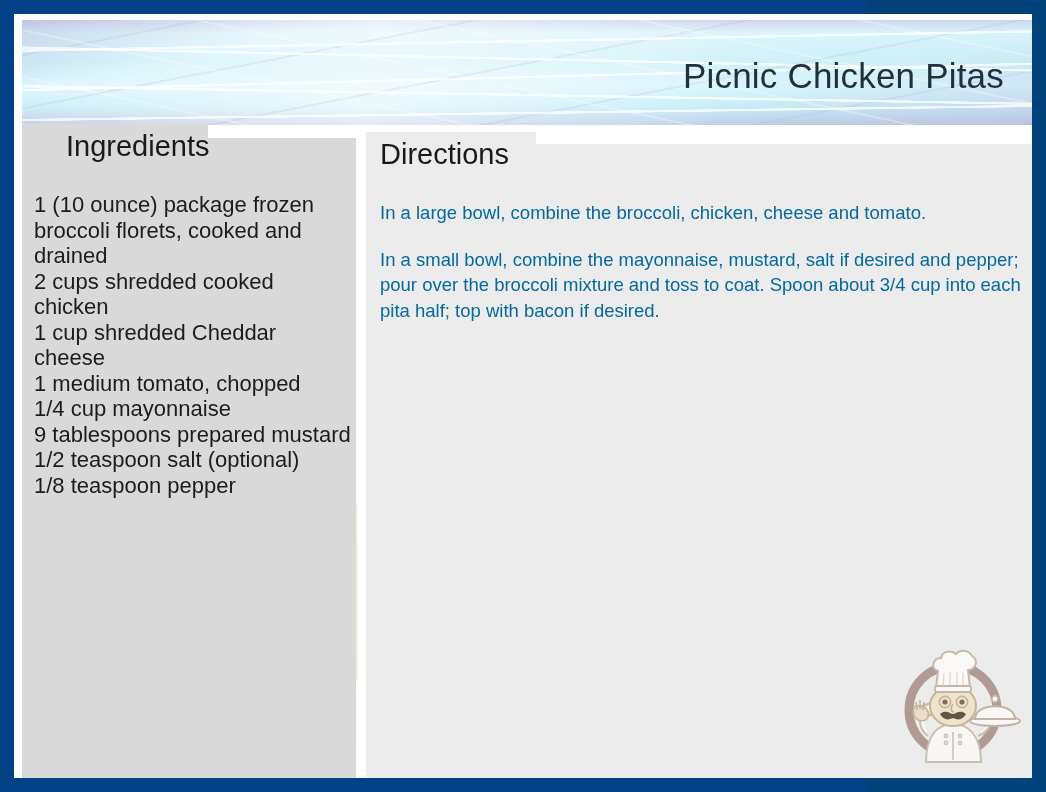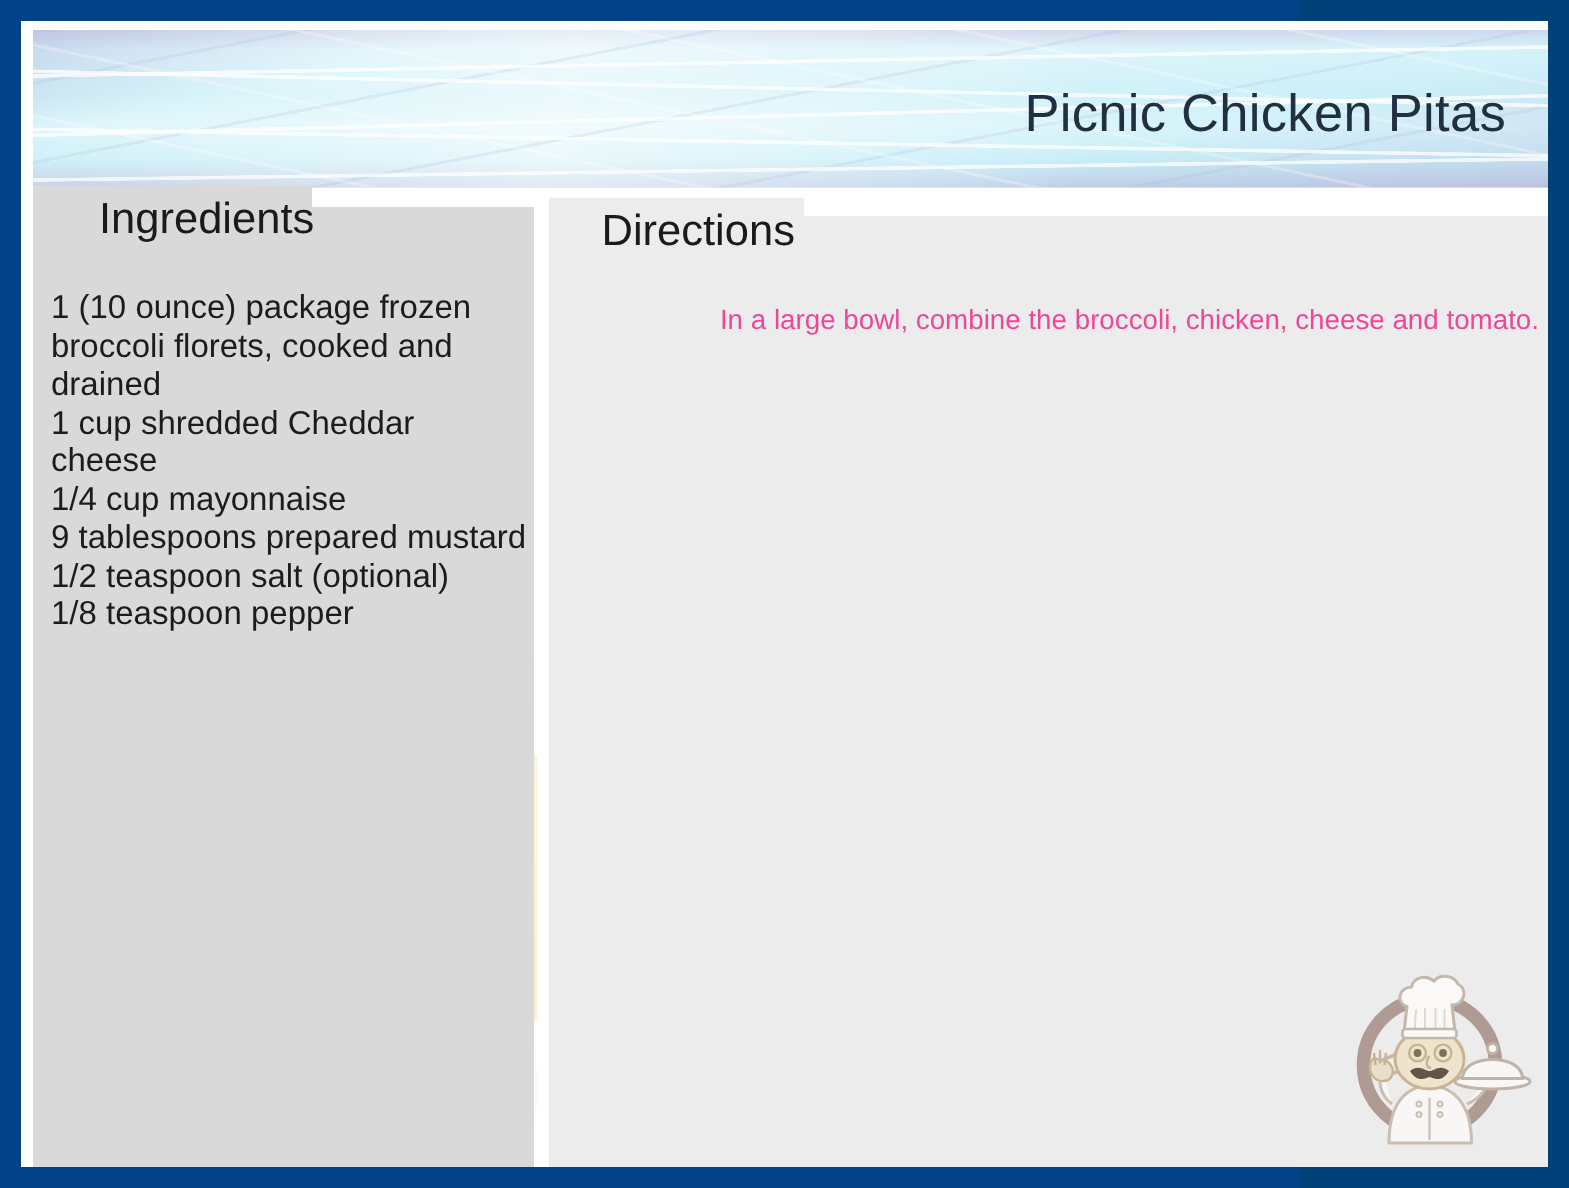--- a/index.html
+++ b/index.html
@@ -151,26 +151,26 @@
     width:666px; height:634px;
     background:#ececec;
   }
   #directions-heading-box {
     position:absolute; left:352px; top:118px;
     width:170px; height:42px;
     background:#ececec;
   }
   #directions-heading {
     position:absolute; left:366px; top:124px;
-    font-size:29px; color:#1a1a1a; white-space:nowrap;margin-left:21px;
+    font-size:29px; color:#1a1a1a; white-space:nowrap;
   }
   #directions-body {
     position:absolute; left:366px; top:186px;
     width:646px;
-    font-size:18.5px; line-height:25.5px; color:#ec4899;text-align:right;
+    font-size:18.5px; line-height:25.5px; color:#0369a1;
   }
   #directions-body p { margin-bottom:21px; }
   #directions-body p:last-child { margin-bottom:0; }
 
   
   #chef-logo {
     position:absolute; right:10px; bottom:8px;
     width:126px; height:126px;
     opacity:.85;
   }
@@ -204,34 +204,37 @@
       <div class="toast t5"></div>
       <div class="char" style="left:300px;top:110px;width:120px;height:80px;"></div>
       <div class="char" style="left:430px;top:230px;width:110px;height:70px;"></div>
     </div>
 
     <div id="ingredients-panel"></div>
     <div id="ingredients-heading-box"></div>
     <div id="ingredients-heading">Ingredients</div>
     <ul id="ingredients-list">
       <li class="first">1 (10 ounce) package frozen broccoli florets, cooked and drained</li>
+      <li>2 cups shredded cooked chicken</li>
       <li>1 cup shredded Cheddar cheese</li>
+      <li>1 medium tomato, chopped</li>
       <li>1/4 cup mayonnaise</li>
       <li>9 tablespoons prepared mustard</li>
       <li>1/2 teaspoon salt (optional)</li>
       <li>1/8 teaspoon pepper</li>
     </ul>
 
     <div id="divider"></div>
 
     <div id="directions-panel"></div>
     <div id="directions-heading-box"></div>
     <div id="directions-heading">Directions</div>
     <div id="directions-body">
       <p>In a large bowl, combine the broccoli, chicken, cheese and tomato.</p>
+      <p>In a small bowl, combine the mayonnaise, mustard, salt if desired and pepper; pour over the broccoli mixture and toss to coat. Spoon about 3/4 cup into each pita half; top with bacon if desired.</p>
     </div>
 
     <svg id="chef-logo" viewBox="0 0 126 126">
 
       <circle cx="57" cy="66" r="44" fill="none" stroke="#8d6e63" stroke-width="9" opacity=".75"></circle>
 
       <g stroke="#b8a99c" stroke-width="2.4" fill="#f4f1ec" opacity=".9">
         <rect x="20" y="58" width="36" height="11" rx="5" transform="rotate(-22 38 63)"></rect>
       </g>
 

